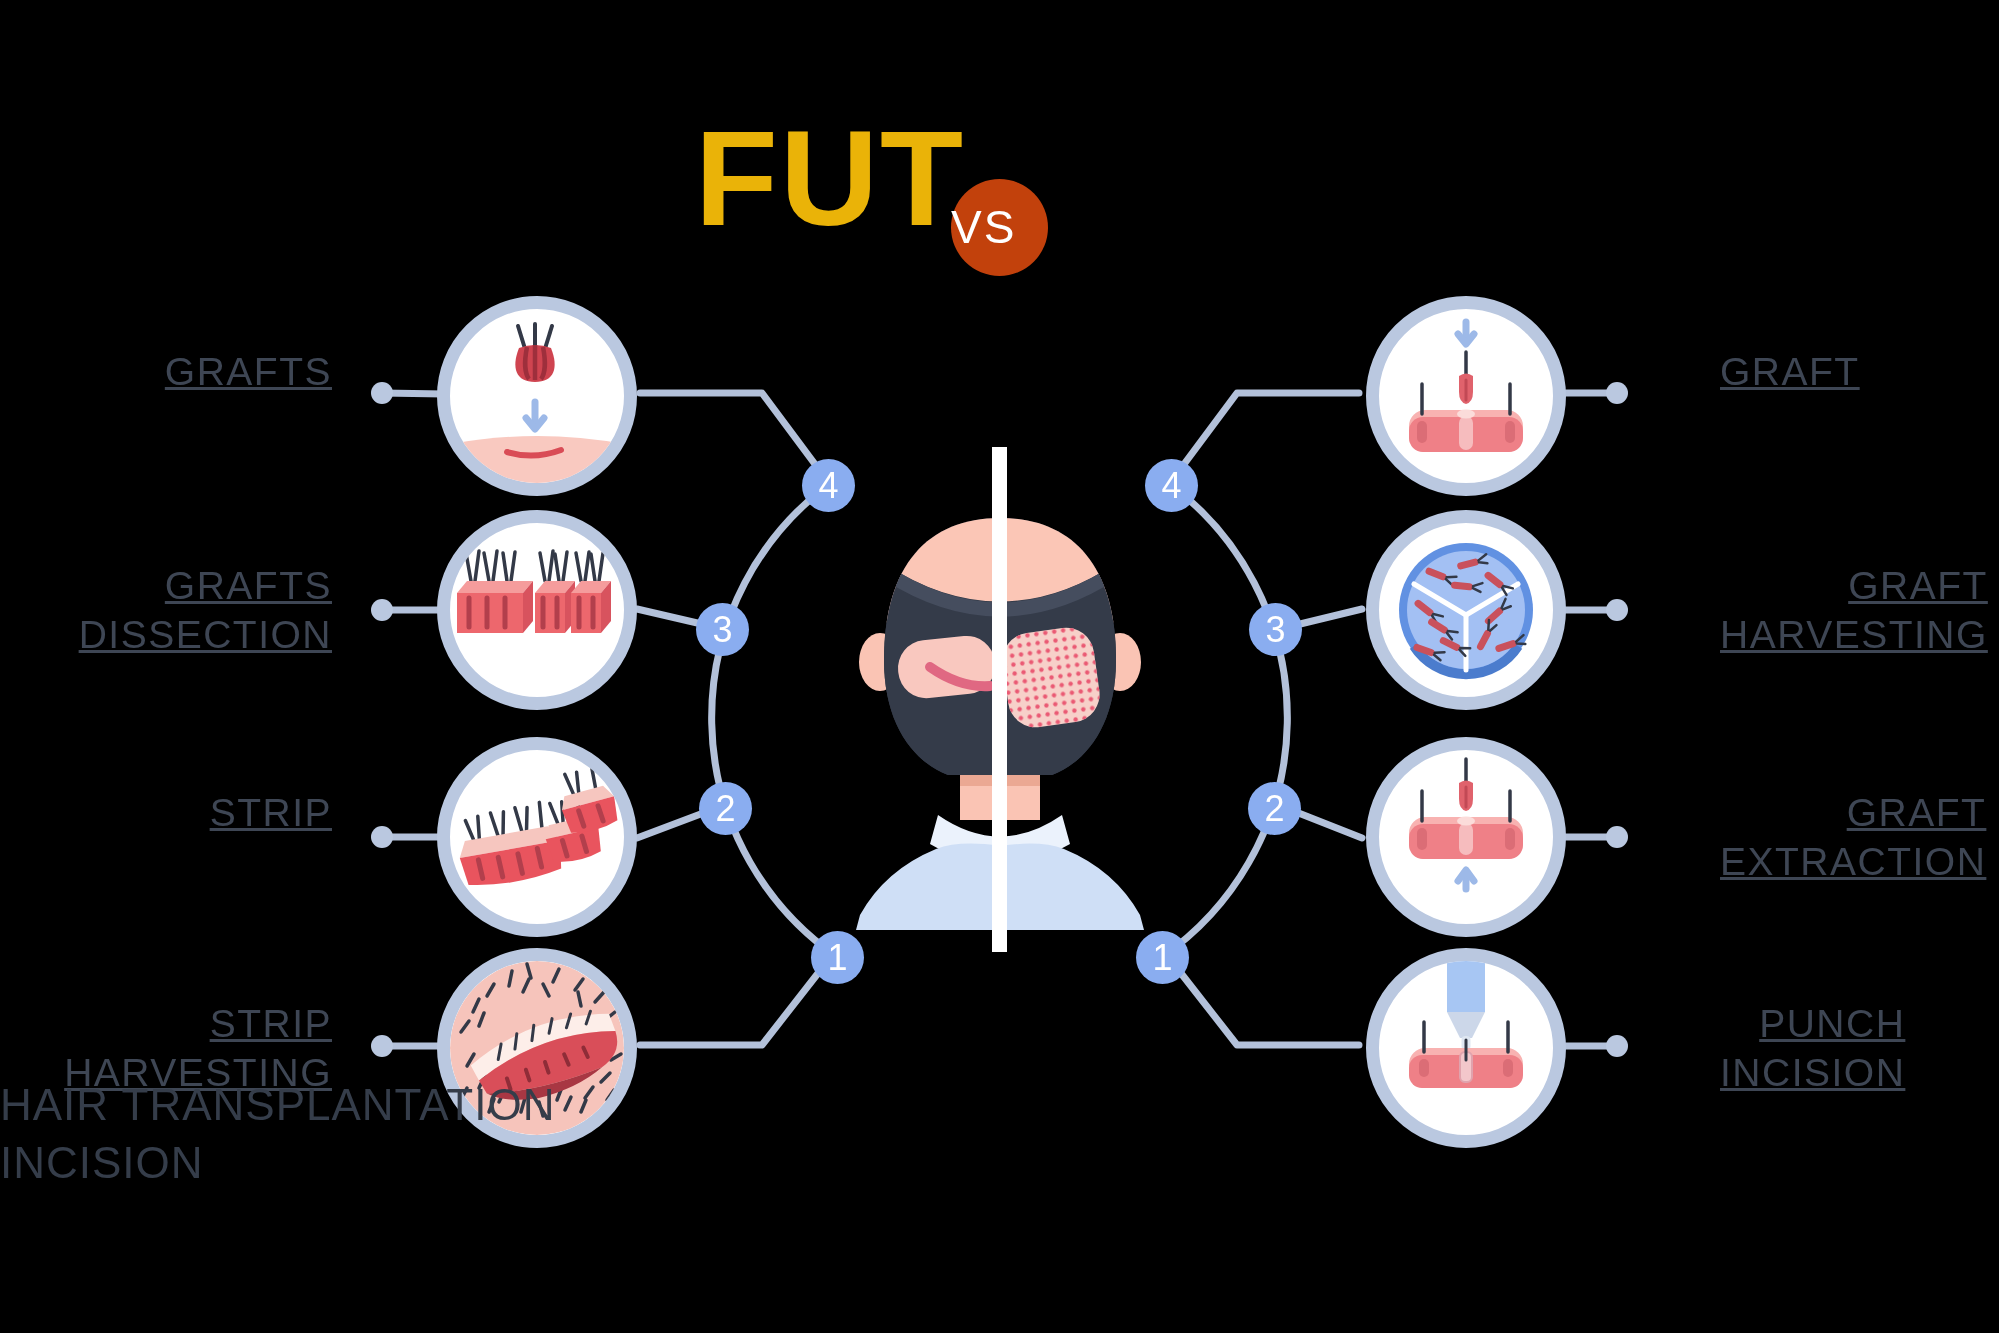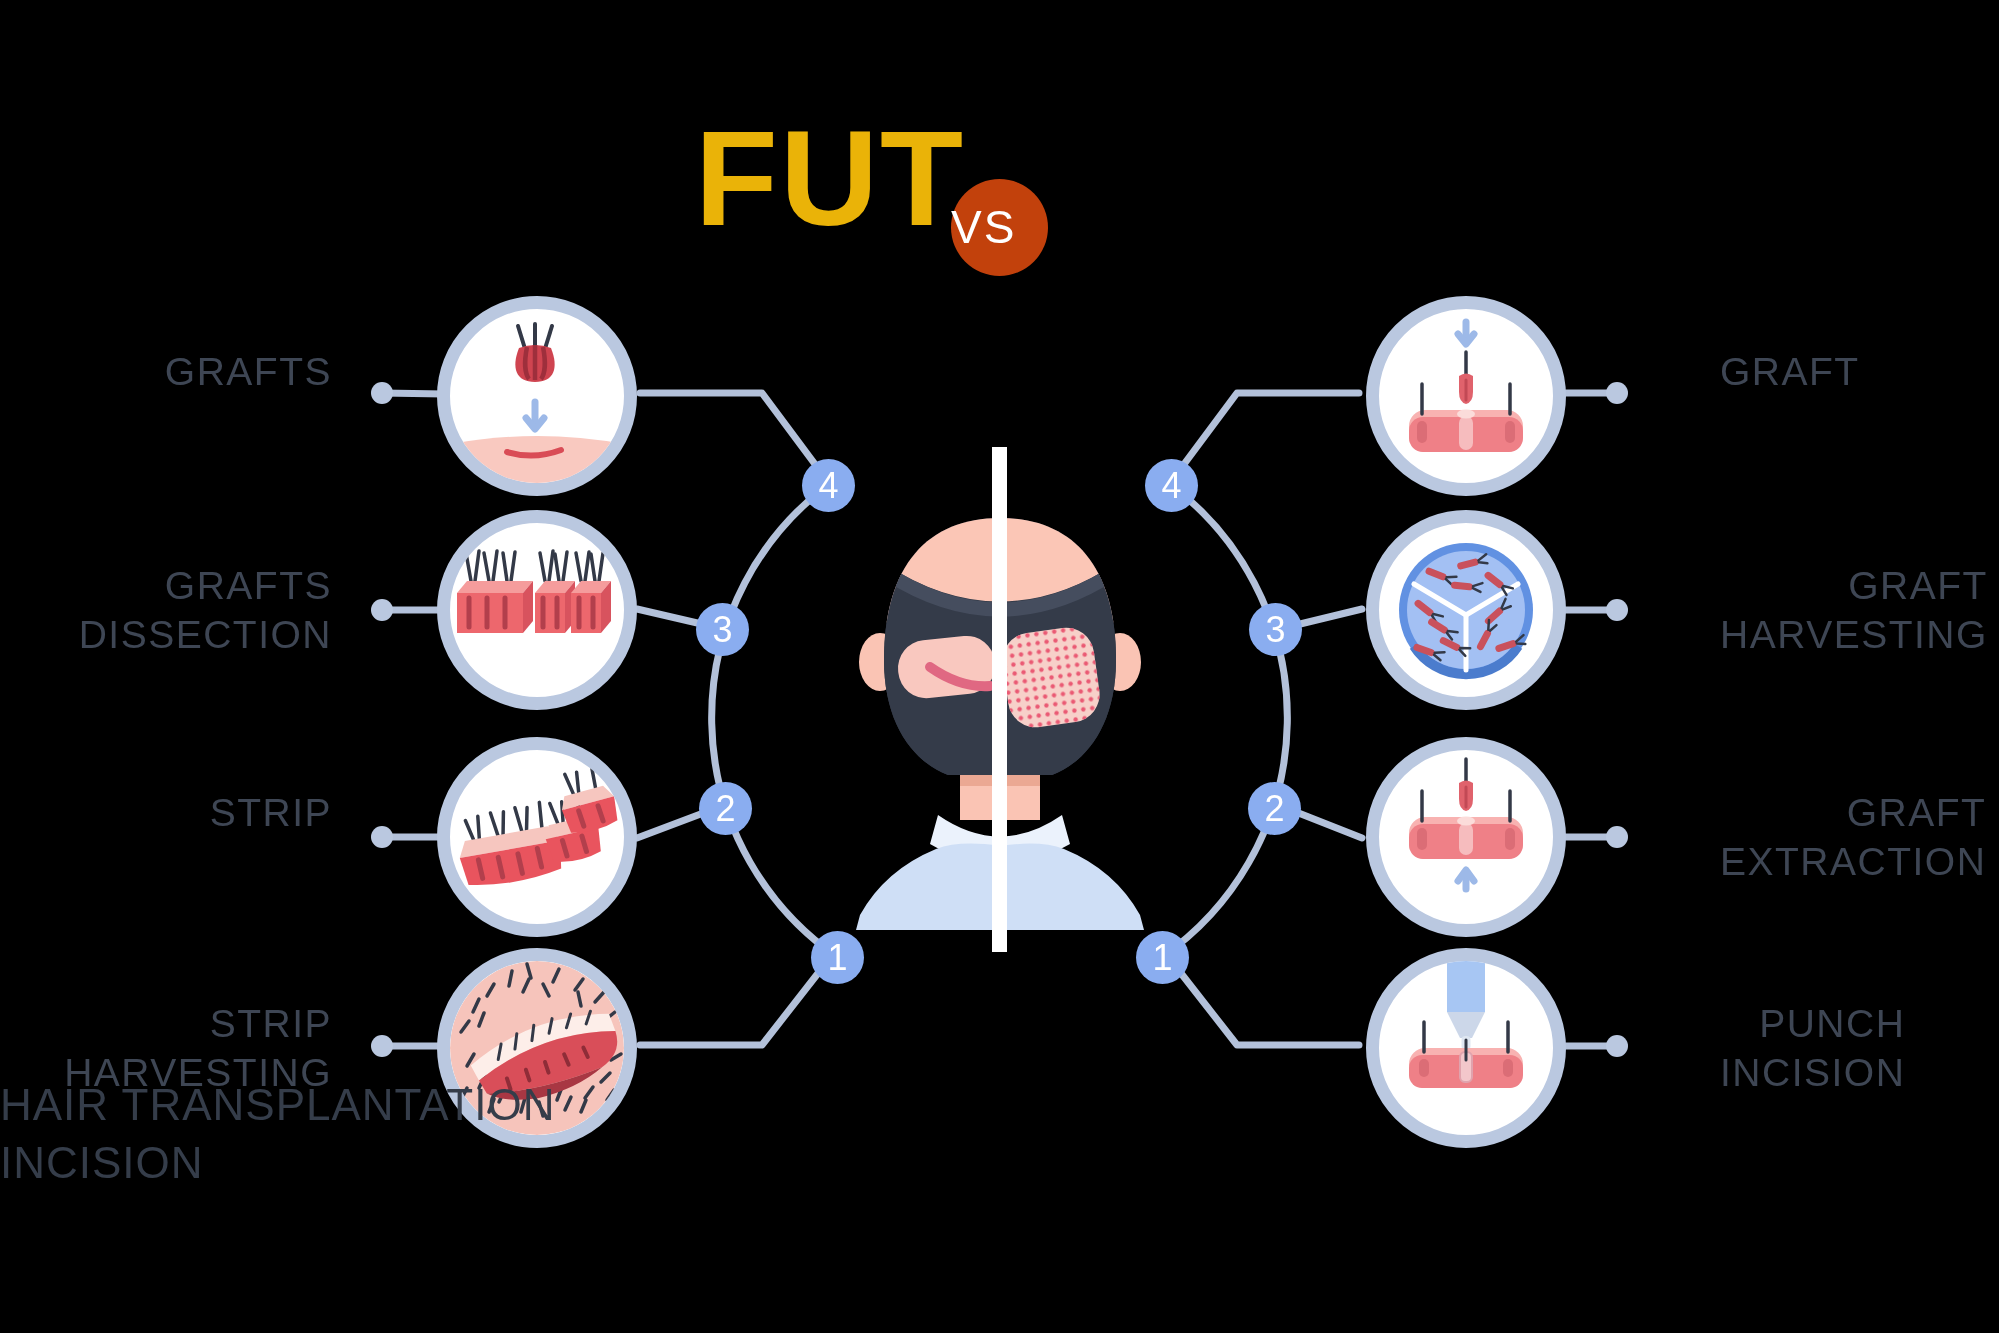--- a/index.html
+++ b/index.html
@@ -9,21 +9,21 @@
   .word{position:absolute;top:100px;width:380px;text-align:center;font-size:136px;font-weight:bold;
         color:#eab308;letter-spacing:2px;}
   .w-fut{left:640px;} .w-fue{left:980px;}
   .vs{position:absolute;left:951px;top:179px;width:97px;height:97px;border-radius:50%;background:#c2410c;
       color:#fff;font-size:46px;line-height:97px;text-align:left;letter-spacing:2px;}
   .disc{position:absolute;width:200px;height:200px;box-sizing:border-box;border:13px solid #bac8e0;
         border-radius:50%;background:#fff;}
   .disc svg{position:absolute;left:0;top:0;width:174px;height:174px;display:block;}
   .badge{position:absolute;width:53px;height:53px;border-radius:50%;background:#8aadf0;color:#fff;
          font-size:36px;line-height:53px;text-align:center;}
-  .label{position:absolute;color:#3e4654;font-size:39px;line-height:49px;letter-spacing:1.5px;font-weight:300;}
+  .label{position:absolute;color:#3e4654;font-size:39px;line-height:49px;letter-spacing:1.5px;font-weight:300;text-decoration:underline;}
   .lab-l{right:1667px;text-align:right;}
   .lab-r{left:1720px;text-align:right;}
   .caption{position:absolute;left:0;top:1076px;width:1999px;text-align:left;color:#353d4a;
            font-size:44px;line-height:58px;letter-spacing:1px;font-weight:300;}
   .head-svg{position:absolute;left:840px;top:430px;}
 </style>
 </head>
 <body>
 
 <div class="stage">

